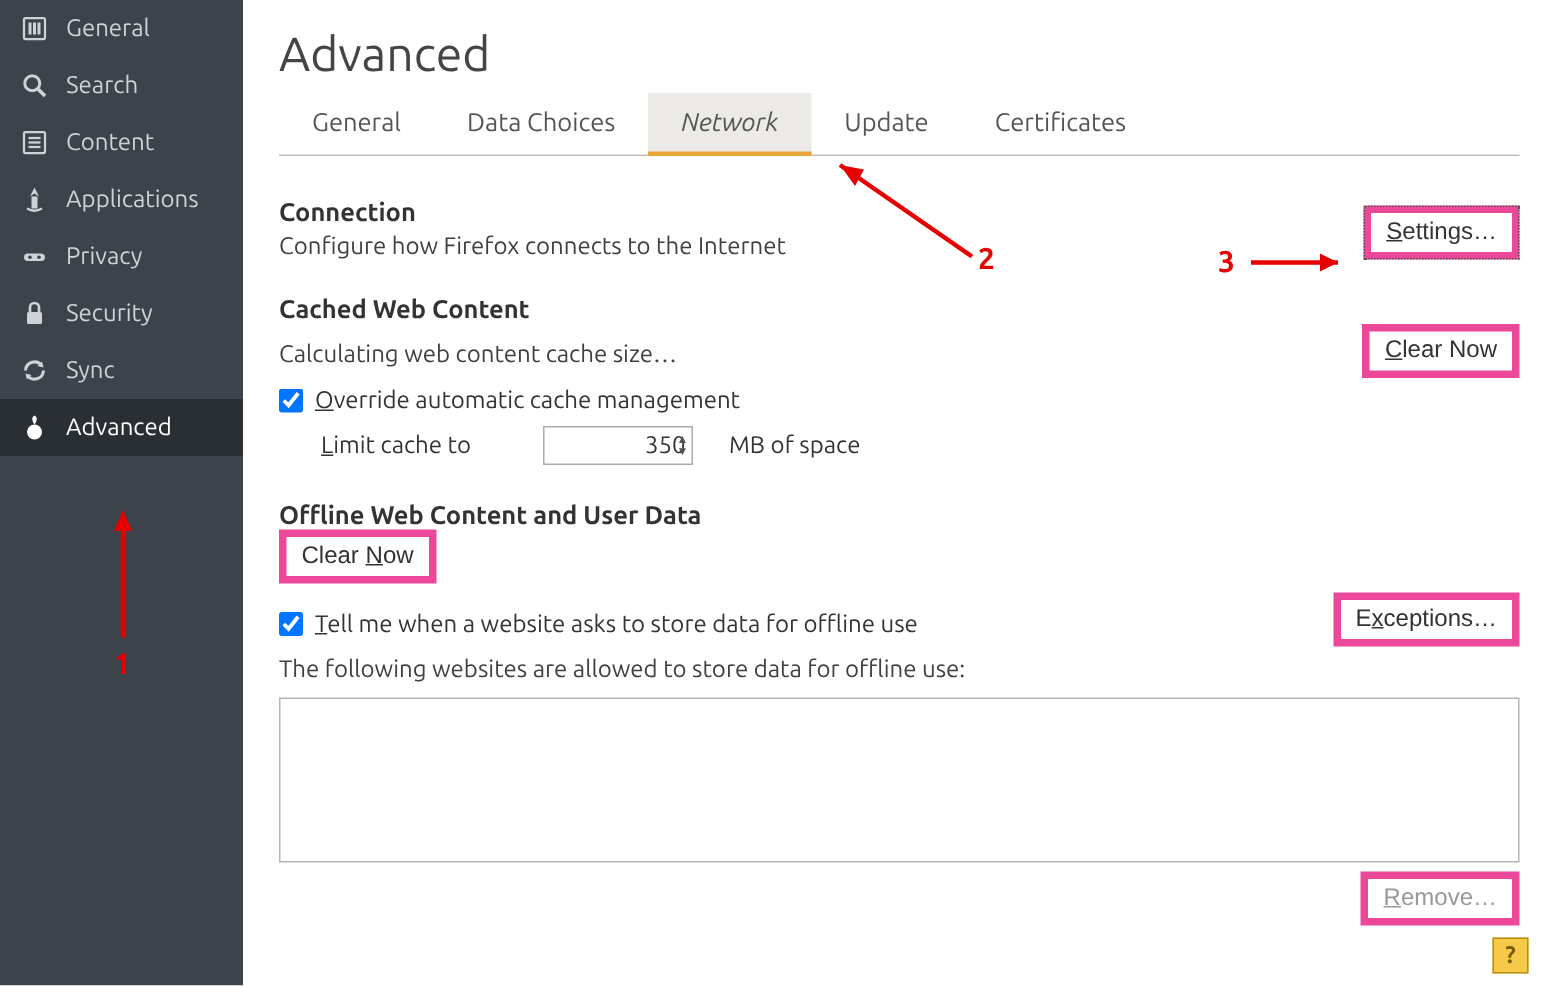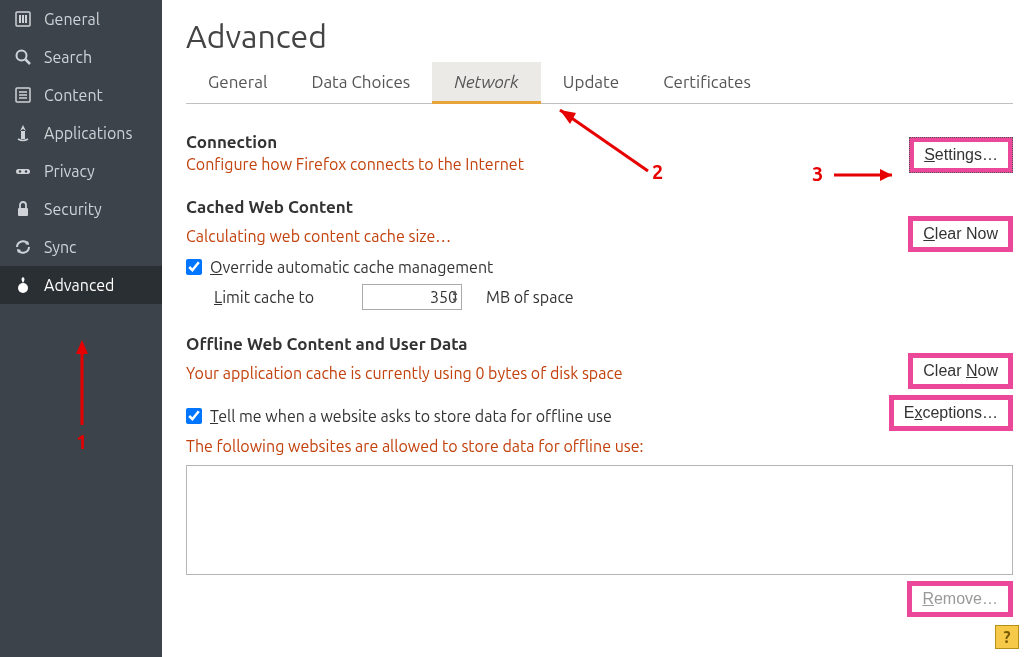--- a/index.html
+++ b/index.html
@@ -83,21 +83,21 @@
   justify-content: space-between;
   align-items: flex-end;
 }
 .section-title {
   font-weight: bold;
   font-size: 17px;
   color: #333;
 }
 .section-desc {
   font-size: 16px;
-  color: #c2410c;
+  color: #404040;
   margin-top: 4px;
 }
 .btn {
   background: #fff;
   border: 5px solid #ec4899;
   padding: 4px 10px;
   font-size: 16px;
   color: #333;
   cursor: pointer;
   white-space: nowrap;
@@ -284,21 +284,20 @@
         <span>350</span>
         <span class="spin-arrows">▲<br>▼</span>
       </span>
       <span>MB of space</span>
     </div>
   </div>
 
   <div class="section">
     <div class="section-title">Offline Web Content and User Data</div>
     <div class="row">
-      <div class="section-desc">Your application cache is currently using 0 bytes of disk space</div>
       <button class="btn">Clear <span class="u">N</span>ow</button>
     </div>
     <div class="row" style="margin-top:6px;">
       <div class="checkbox-row">
         <input type="checkbox" checked="" style="">
         <label><span class="u">T</span><span>ell me when a website asks to store data for offline use</span></label>
       </div>
       <button class="btn">E<span class="u">x</span>ceptions…</button>
     </div>
     <div class="section-desc" style="margin-top:6px;">The following websites are allowed to store data for offline use:</div>

